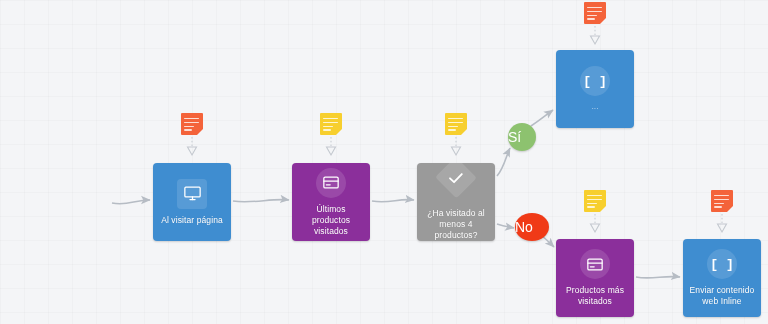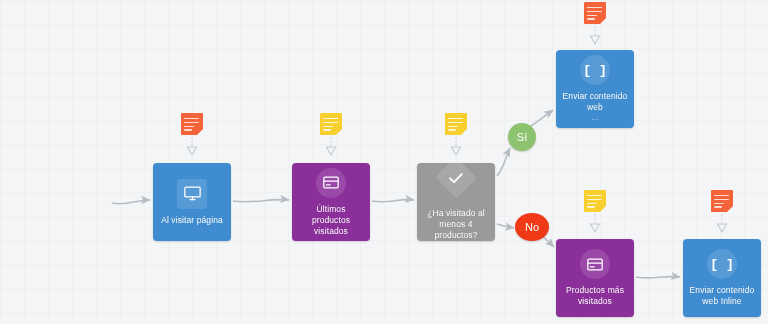--- a/index.html
+++ b/index.html
@@ -115,22 +115,21 @@
     color: #ffffff;
     font-family: "Liberation Mono", monospace;
   }
 
   
   .badge {
     position: absolute;
     border-radius: 50%;
     display: flex;
     align-items: center;
-    justify-content: center;
-    font-size: 11px;
+    font-size: 14px;
     font-weight: 400;
     color: #ffffff;
     box-shadow: 0 1px 2px rgba(0,0,0,0.18);
   }
   .badge.yes { width: 28px; height: 28px; background: #8dc26f; }
   .badge.no  { width: 34px; height: 28px; background: #f03a17; }
 
   
   .note {
     position: absolute;
@@ -282,21 +281,20 @@
         <path d="M1.5 6.6 L5.9 10.8 L14.3 2"></path>
       </svg>
     </span>
     <span class="node-label">¿Ha visitado al menos 4 productos?</span>
   </div>
 
   <div class="node sq blue" style="left:556px; top:50px;">
     <span class="icon-wrap icon-circle">
       <span class="bracket-icon">[&nbsp;]</span>
     </span>
-    <span class="node-label">Enviar contenido web</span>
     <span class="node-sublabel">...</span>
   </div>
 
   <div class="node sq purple" style="left:556px; top:239px;align-items:center;">
     <span class="icon-wrap icon-circle">
       <svg width="16" height="13" viewBox="0 0 19 15" xmlns="http://www.w3.org/2000/svg" fill="none" stroke="#ffffff" stroke-width="1.5" stroke-linejoin="round">
         <rect x="1" y="1" width="17" height="13" rx="1.6"></rect>
         <path d="M1 5.8h17" stroke-linecap="round"></path>
         <path d="M4 10.2h4.5" stroke-linecap="round"></path>
       </svg>

